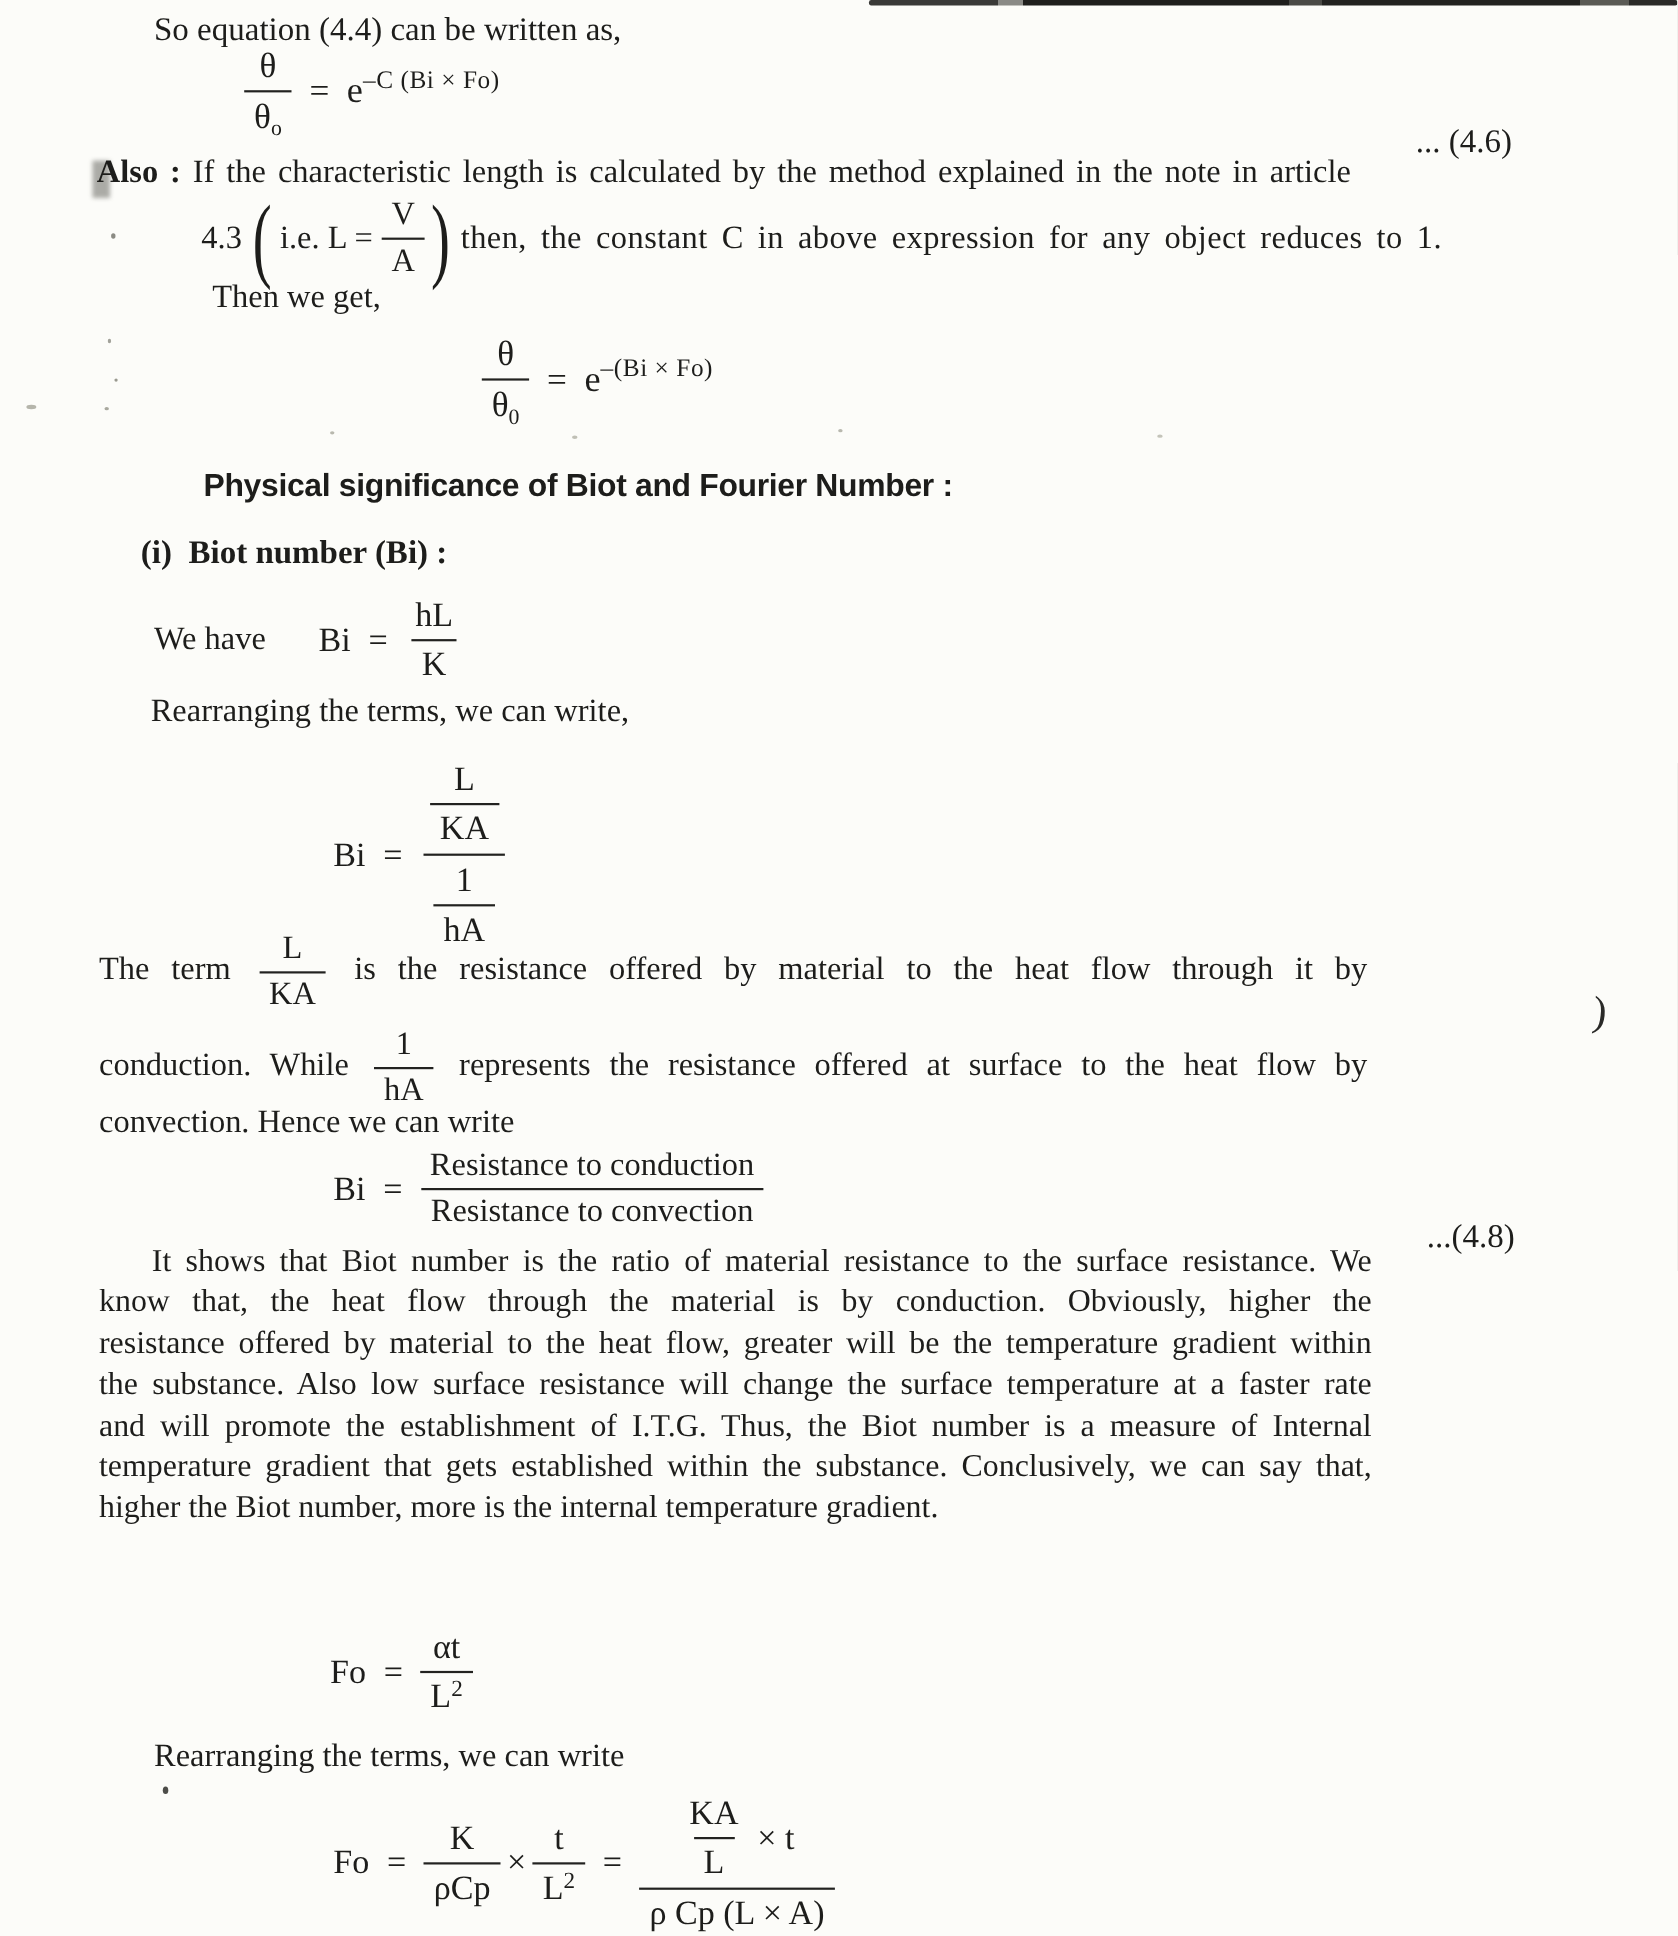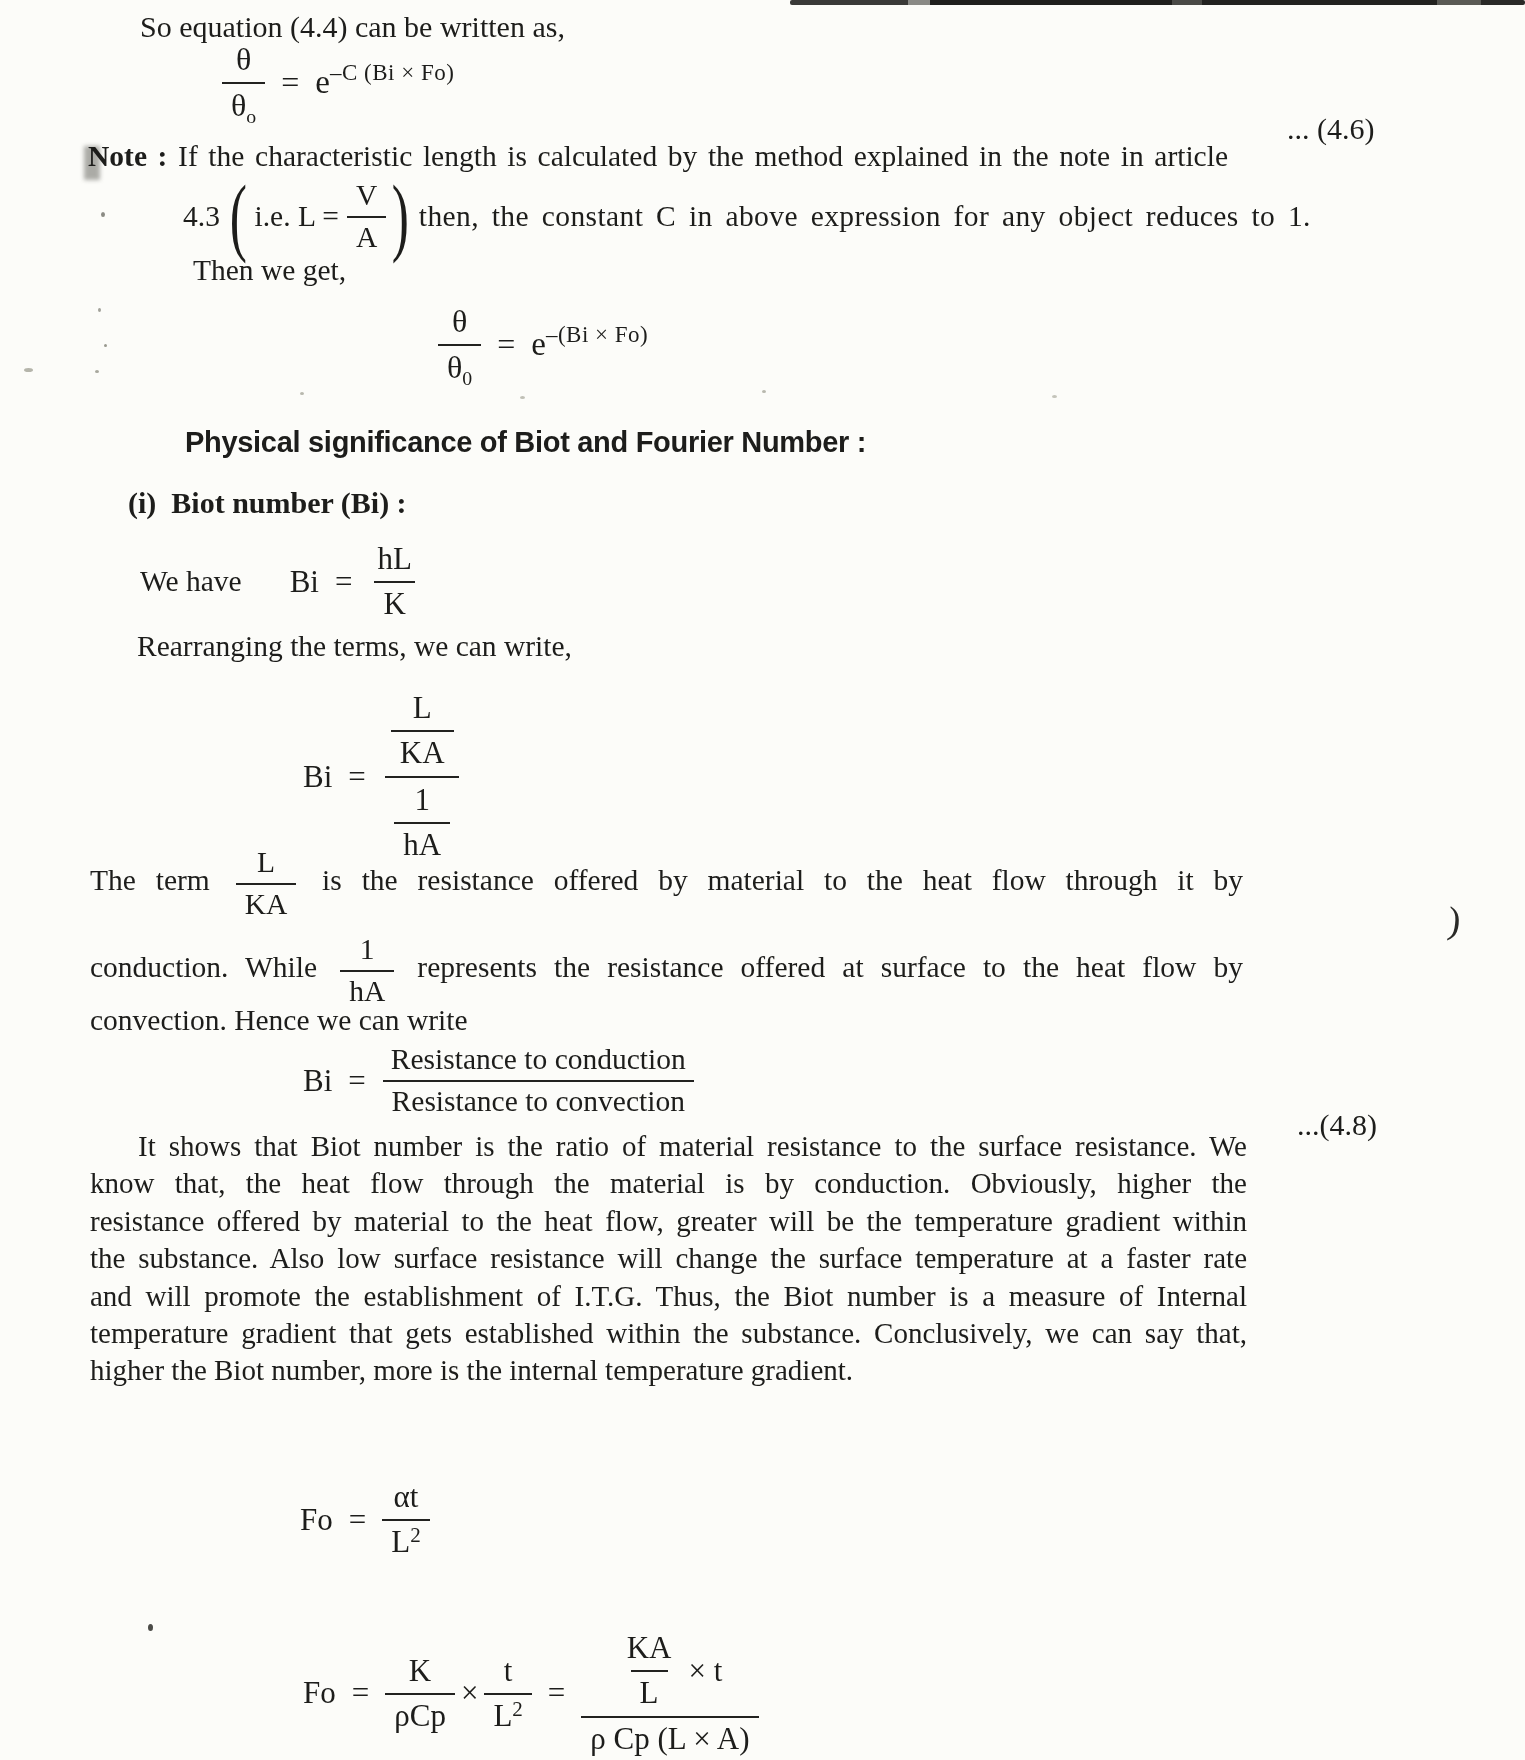--- a/index.html
+++ b/index.html
@@ -88,21 +88,21 @@
     <span class="frac">
       <span class="num">θ</span>
       <span class="den"><span>θ</span><span class="sub">o</span></span>
     </span>
     <span class="eqs">=</span>
     <span class="exp"><span class="ebase">e</span><span class="esup">–C (Bi × Fo)</span></span>
   </div>
   <span class="eqlabel" style="left:1287px; top:76px;">... (4.6)</span>
 
   <div class="jrow" style="left:88px; top:140px; width:1140px;">
-    <span class="bold">Note :</span>
+    <span class="bold">Also :</span>
     <span>If the characteristic length is calculated by the method explained in the note in article</span>
   </div>
   <div class="eq" style="left:183px; top:178px; font-size:29.5px;">
     <span>4.3</span>
     <span class="gap" style="width:10px;"></span>
     <span class="bigparen">(</span>
     <span class="gap" style="width:8px;"></span>
     <span>i.e. L =</span>
     <span class="gap" style="width:8px;"></span>
     <span class="frac">
@@ -212,20 +212,23 @@
 
   <div class="eq" style="left:300px; top:1478px;">
     <span>Fo</span>
     <span class="eqs">=</span>
     <span class="frac">
       <span class="num">αt</span>
       <span class="den"><span>L</span><span class="sup">2</span></span>
     </span>
   </div>
 
+  <div class="abs body-text" style="left:140px; top:1578px;">
+    <span>Rearranging the terms, we can write</span>
+  </div>
 
   <div class="eq" style="left:303px; top:1628px;">
     <span>Fo</span>
     <span class="eqs">=</span>
     <span class="frac">
       <span class="num">K</span>
       <span class="den">ρCp</span>
     </span>
     <span style="margin:0 6px;">×</span>
     <span class="frac">

